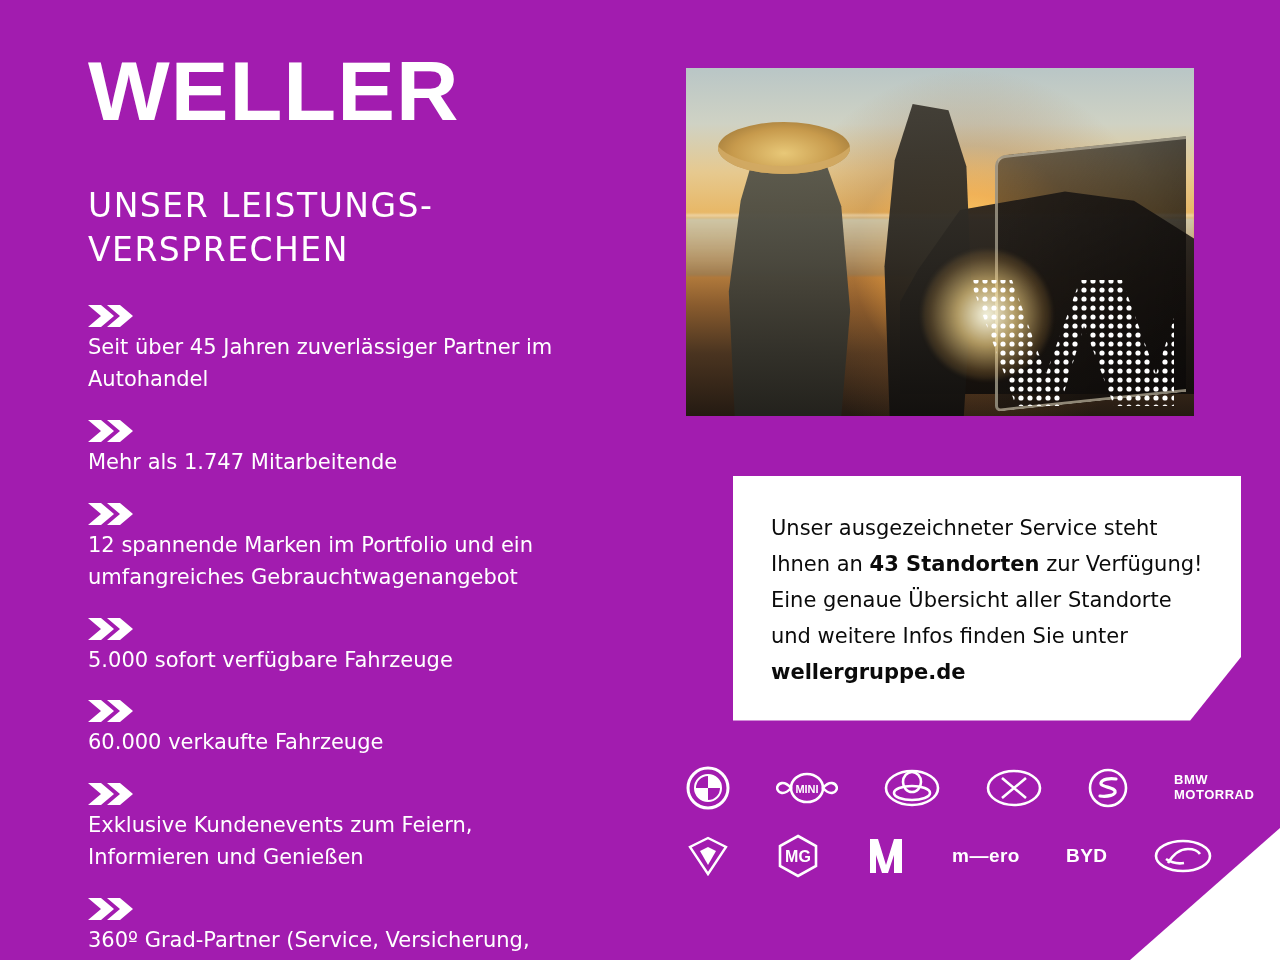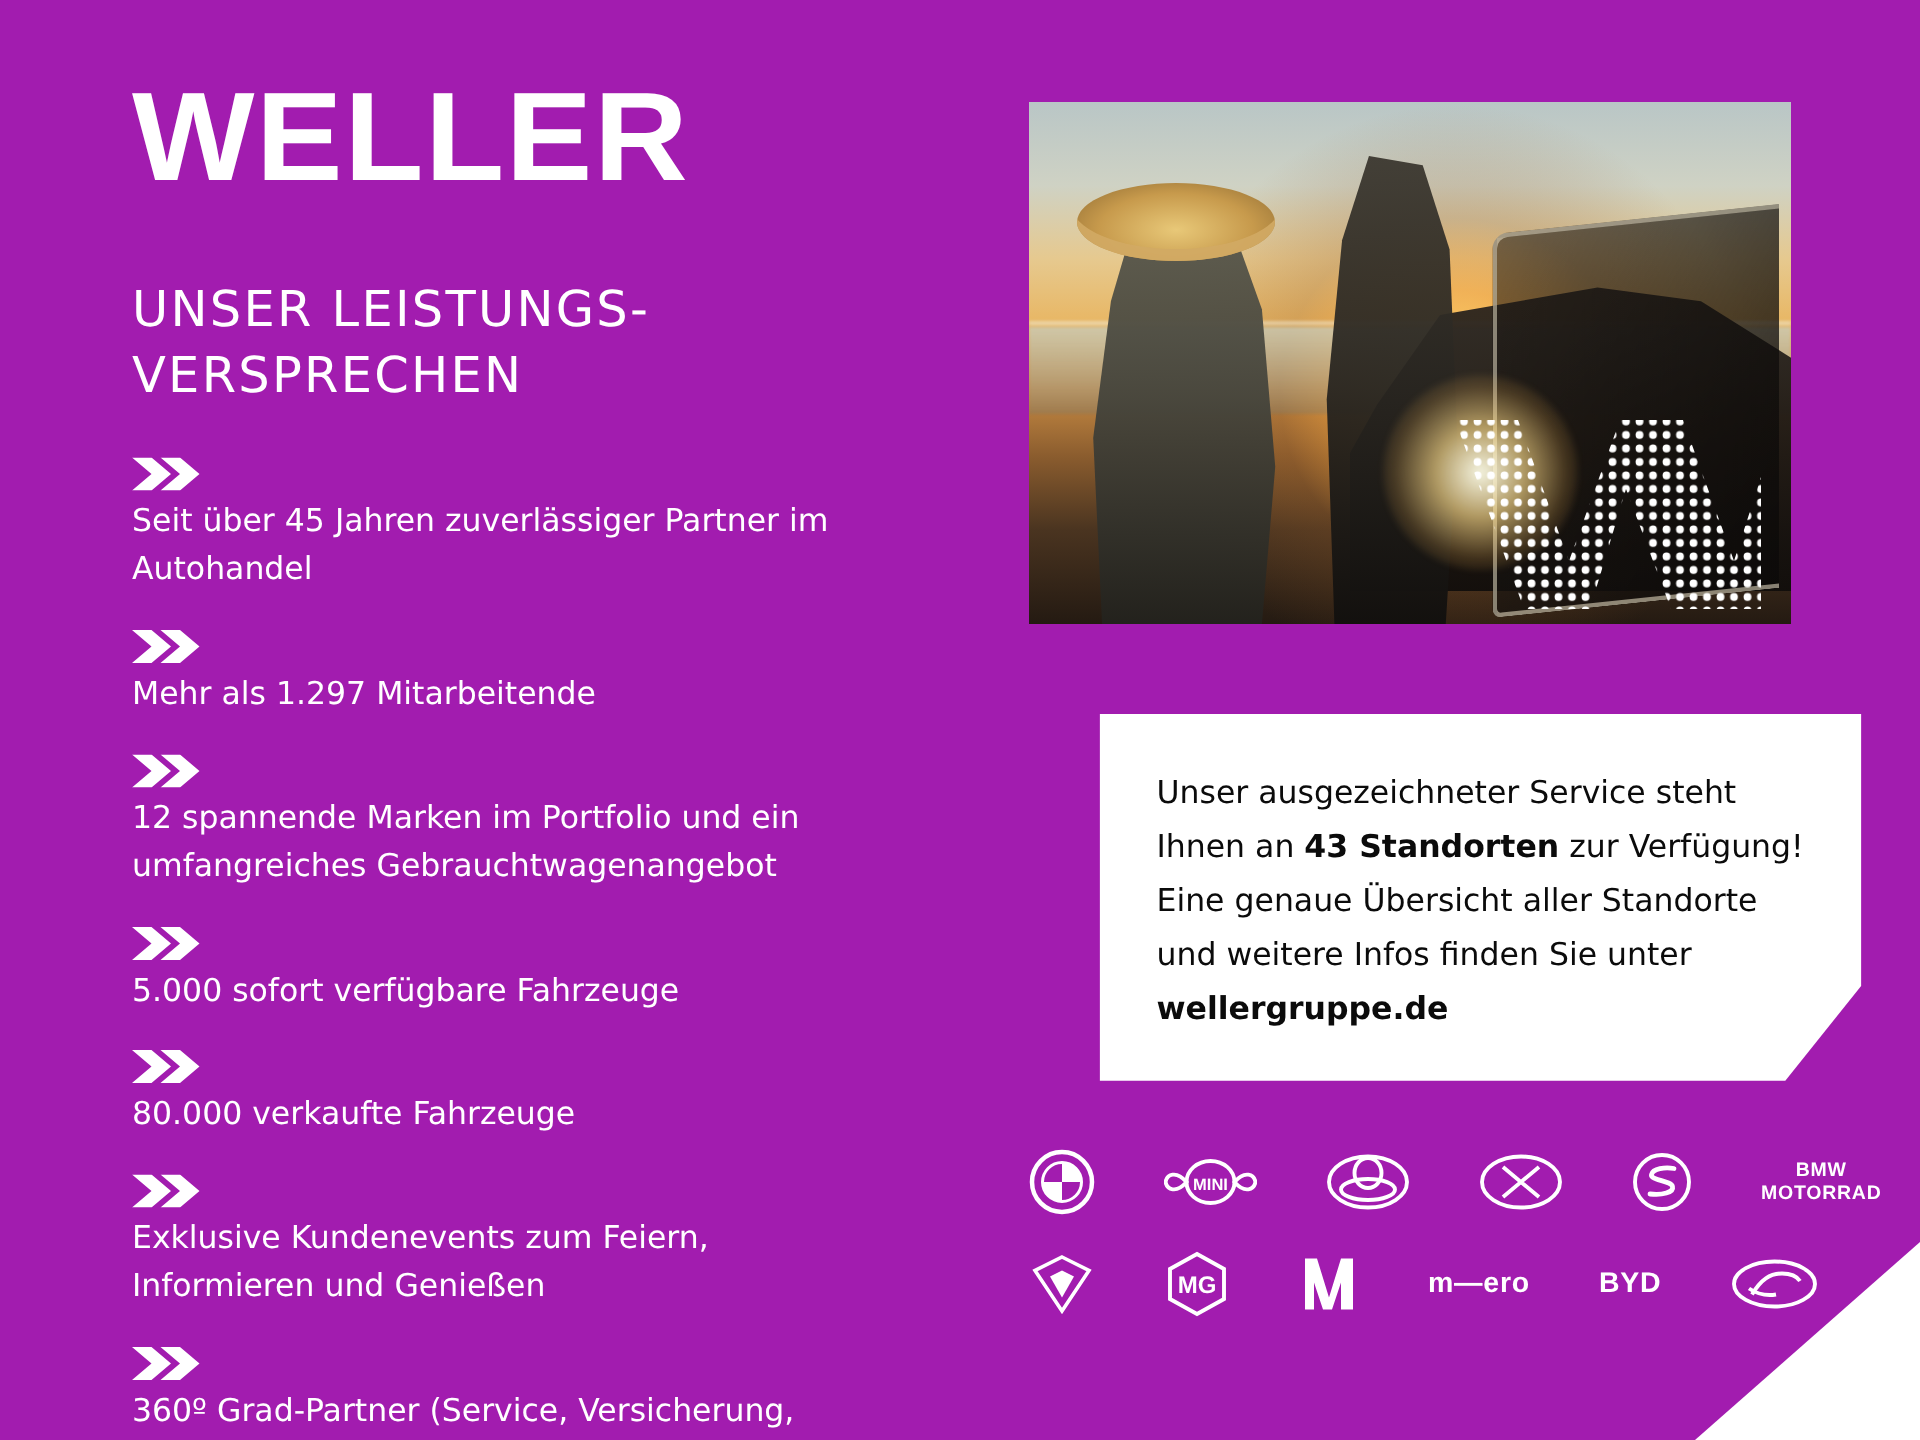--- a/index.html
+++ b/index.html
@@ -232,21 +232,21 @@
   .brand-word {
     font-family: "Liberation Sans", sans-serif;
     font-weight: 700;
     letter-spacing: 0.5px;
     font-size: 19px;
     white-space: nowrap;
   }
   .brand-word.small {
     font-size: 13px;
     line-height: 1.15;
-    text-align: center;
+    text-align: left;
   }
 
   
   .corner-wedge {
     position: absolute;
     right: 0;
     bottom: 0;
     width: 150px;
     height: 132px;
     background: #ffffff;
@@ -278,21 +278,21 @@
         <span class="promise-text">Seit über 45 Jahren zuverlässiger Partner im Autohandel</span>
       </li>
 
       <li class="promise-item">
         <span class="chevrons">
           <svg width="46" height="22" viewBox="0 0 46 22" aria-hidden="true">
             <polygon points="0,0 13,0 26,11 13,22 0,22 13,11" fill="#ffffff"></polygon>
             <polygon points="19,0 32,0 45,11 32,22 19,22 32,11" fill="#ffffff"></polygon>
           </svg>
         </span>
-        <span class="promise-text">Mehr als 1.297 Mitarbeitende</span>
+        <span class="promise-text">Mehr als 1.747 Mitarbeitende</span>
       </li>
 
       <li class="promise-item">
         <span class="chevrons">
           <svg width="46" height="22" viewBox="0 0 46 22" aria-hidden="true">
             <polygon points="0,0 13,0 26,11 13,22 0,22 13,11" fill="#ffffff"></polygon>
             <polygon points="19,0 32,0 45,11 32,22 19,22 32,11" fill="#ffffff"></polygon>
           </svg>
         </span>
         <span class="promise-text">12 spannende Marken im Portfolio und ein umfangreiches Gebrauchtwagenangebot</span>
@@ -308,21 +308,21 @@
         <span class="promise-text">5.000 sofort verfügbare Fahrzeuge</span>
       </li>
 
       <li class="promise-item">
         <span class="chevrons">
           <svg width="46" height="22" viewBox="0 0 46 22" aria-hidden="true">
             <polygon points="0,0 13,0 26,11 13,22 0,22 13,11" fill="#ffffff"></polygon>
             <polygon points="19,0 32,0 45,11 32,22 19,22 32,11" fill="#ffffff"></polygon>
           </svg>
         </span>
-        <span class="promise-text">80.000 verkaufte Fahrzeuge</span>
+        <span class="promise-text">60.000 verkaufte Fahrzeuge</span>
       </li>
 
       <li class="promise-item">
         <span class="chevrons">
           <svg width="46" height="22" viewBox="0 0 46 22" aria-hidden="true">
             <polygon points="0,0 13,0 26,11 13,22 0,22 13,11" fill="#ffffff"></polygon>
             <polygon points="19,0 32,0 45,11 32,22 19,22 32,11" fill="#ffffff"></polygon>
           </svg>
         </span>
         <span class="promise-text">Exklusive Kundenevents zum Feiern, Informieren und Genießen</span>

